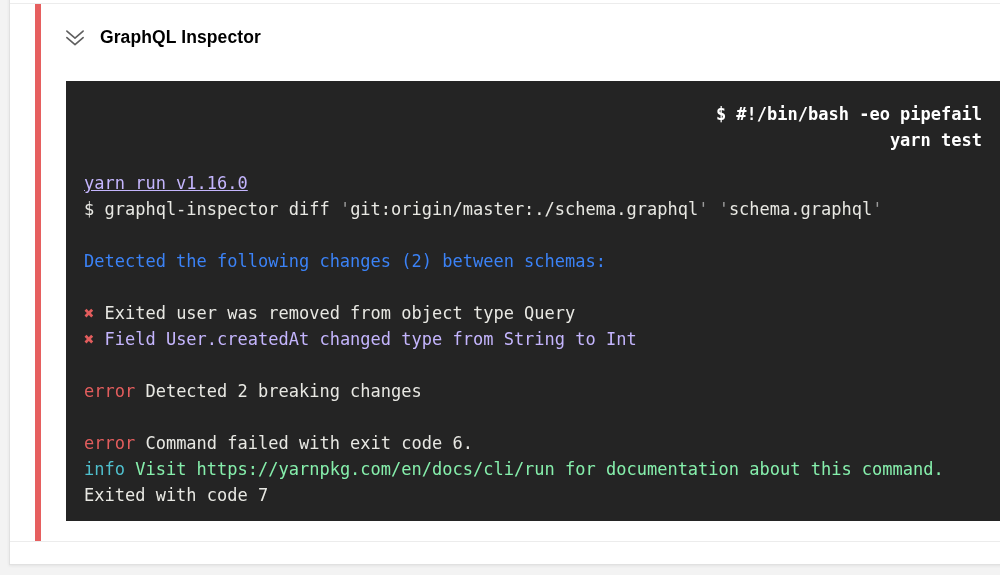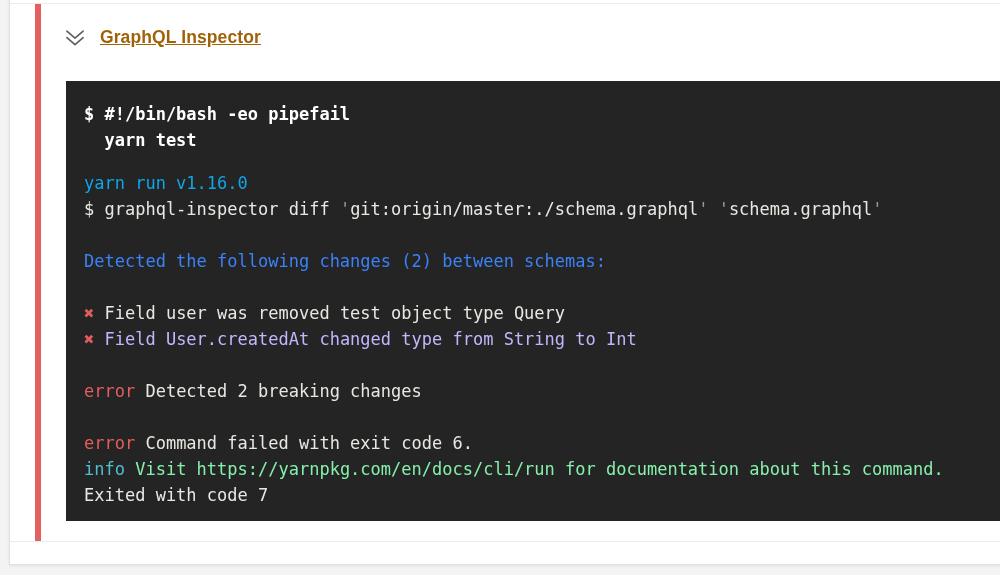--- a/index.html
+++ b/index.html
@@ -71,32 +71,32 @@
 <div class="row-divider top"></div>
 <div class="fail-stripe" style="background: rgb(230, 95, 95);"></div>
 
 <div class="step-header">
   <span class="chevron">
     <svg viewBox="0 0 24 24" width="26" height="26" fill="none" stroke="#5f5f5f" stroke-width="1.5" stroke-linecap="round" stroke-linejoin="round">
       <polyline points="4.5,6.5 12,13 19.5,6.5"></polyline>
       <polyline points="4.5,12.5 12,19 19.5,12.5"></polyline>
     </svg>
   </span>
-  <span class="step-title" style="color: #a16207; text-decoration: underline;">GraphQL Inspector</span>
+  <span class="step-title" style="color: #000000;">GraphQL Inspector</span>
 </div>
 
 <div class="terminal" style="background: rgb(36, 36, 36);">
-  <pre class="cmd" style="color: rgb(255, 255, 255);">$ #!/bin/bash -eo pipefail
+  <pre class="cmd" style="color: rgb(255, 255, 255); text-align: right;">$ #!/bin/bash -eo pipefail
   yarn test</pre>
-  <pre class="out"><span style="color: #0ea5e9;">yarn run v1.16.0</span>
+  <pre class="out"><span style="color: #c4b5fd; text-decoration: underline;">yarn run v1.16.0</span>
 <span style="color: rgb(232, 232, 227);">$ graphql-inspector diff </span><span style="color: rgb(154, 154, 154);">'</span><span style="color: rgb(232, 232, 227);">git:origin/master:./schema.graphql</span><span style="color: rgb(154, 154, 154);">'</span><span style="color: rgb(232, 232, 227);"> </span><span style="color: rgb(154, 154, 154);">'</span><span style="color: rgb(232, 232, 227);">schema.graphql</span><span style="color: rgb(154, 154, 154);">'</span>
 
 <span style="color: #3b82f6;">Detected the following changes (2) between schemas:</span>
 
-<span class="mark" style="color: rgb(226, 93, 93);">✖</span><span style="color: rgb(232, 232, 227);"> Field user was removed test object type Query</span>
+<span class="mark" style="color: rgb(226, 93, 93);">✖</span><span style="color: rgb(232, 232, 227);"> Exited user was removed from object type Query</span>
 <span class="mark" style="color: rgb(226, 93, 93);">✖</span><span style="color: #c4b5fd;"> Field User.createdAt changed type from String to Int</span>
 
 <span style="color: rgb(226, 93, 93);">error</span><span style="color: rgb(232, 232, 227); margin-top: 48px;"> Detected 2 breaking changes</span>
 
 <span style="color: rgb(226, 93, 93);">error</span><span style="color: rgb(232, 232, 227);"> Command failed with exit code 6.</span>
 <span style="color: rgb(79, 191, 205); margin-top: 28px;">info</span><span style="color: #86efac;"> Visit https://yarnpkg.com/en/docs/cli/run for documentation about this command.</span>
 <span style="color: rgb(232, 232, 227);">Exited with code 7</span></pre>
 </div>
 
 <div class="row-divider bottom"></div>

